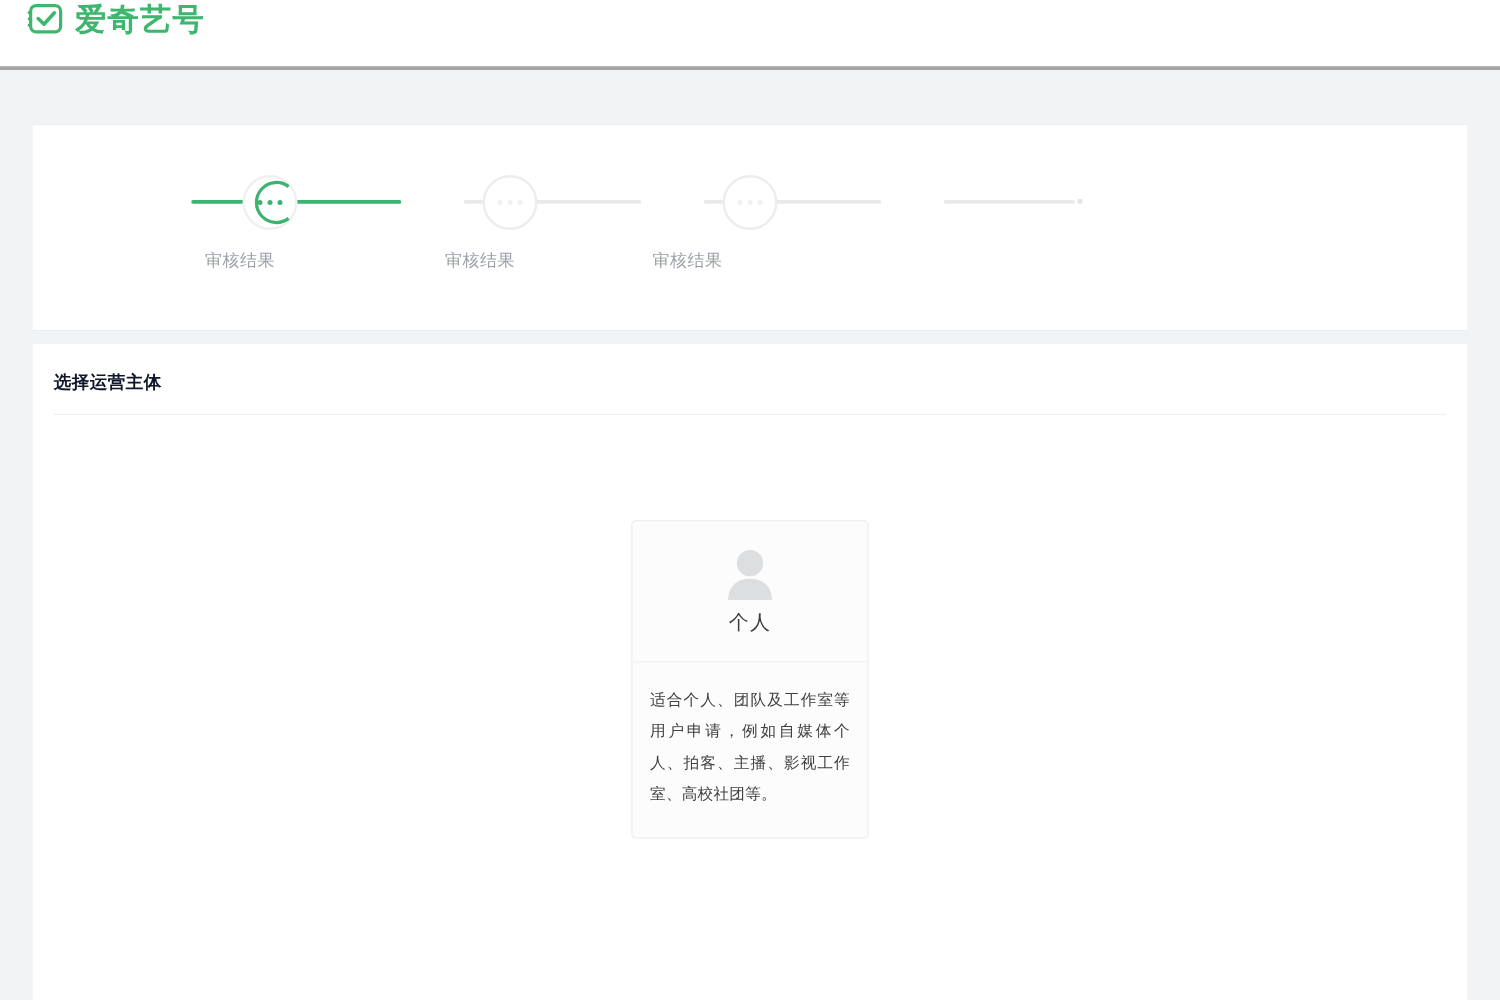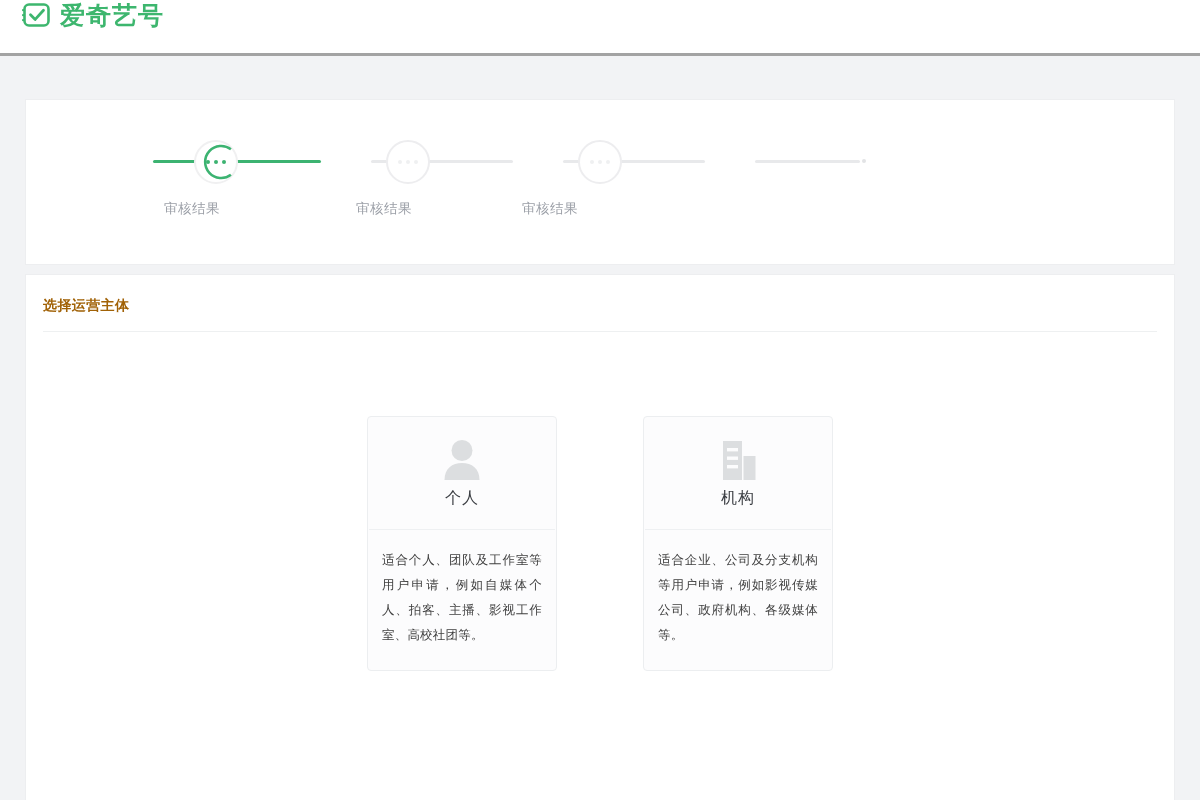--- a/index.html
+++ b/index.html
@@ -145,21 +145,21 @@
   }
 
   
   .content-panel {
     margin-top: 9px;
     height: 532px;
   }
   .content-title {
     font-size: 14px;
     font-weight: 700;
-    color: #a16207;
+    color: #0f172a;
     padding: 22px 0 0 17px;
     letter-spacing: 0.4px;
   }
   .content-divider {
     margin: 16px 17px 0 17px;
     height: 1px;
     background: #eef0f1;
   }
 
   .cards {
@@ -284,31 +284,17 @@
           <svg class="card-icon" viewBox="0 0 46 44">
             <circle cx="23" cy="13.5" r="10.5" fill="#dcdee0"></circle>
             <path d="M5.5 43 C5.5 31.5 13.2 26 23 26 C32.8 26 40.5 31.5 40.5 43 Z" fill="#dcdee0"></path>
           </svg>
           <div class="card-title">个人</div>
         </div>
         <div class="card-sep"></div>
         <div class="card-desc">适合个人、团队及工作室等用户申请，例如自媒体个人、拍客、主播、影视工作室、高校社团等。</div>
       </div>
 
-      <div class="type-card">
-        <div class="card-head">
-          <svg class="card-icon" viewBox="0 0 46 44">
-            <rect x="8" y="4" width="19" height="39" fill="#dcdee0"></rect>
-            <rect x="28.5" y="19" width="12" height="24" fill="#dcdee0"></rect>
-            <rect x="12" y="11" width="11" height="3.4" fill="#fcfcfd"></rect>
-            <rect x="12" y="19.5" width="11" height="3.4" fill="#fcfcfd"></rect>
-            <rect x="12" y="28" width="11" height="3.4" fill="#fcfcfd"></rect>
-          </svg>
-          <div class="card-title">机构</div>
-        </div>
-        <div class="card-sep"></div>
-        <div class="card-desc">适合企业、公司及分支机构等用户申请，例如影视传媒公司、政府机构、各级媒体等。</div>
-      </div>
 
     </div>
   </div>
 
 </div>
 
 </body></html>

